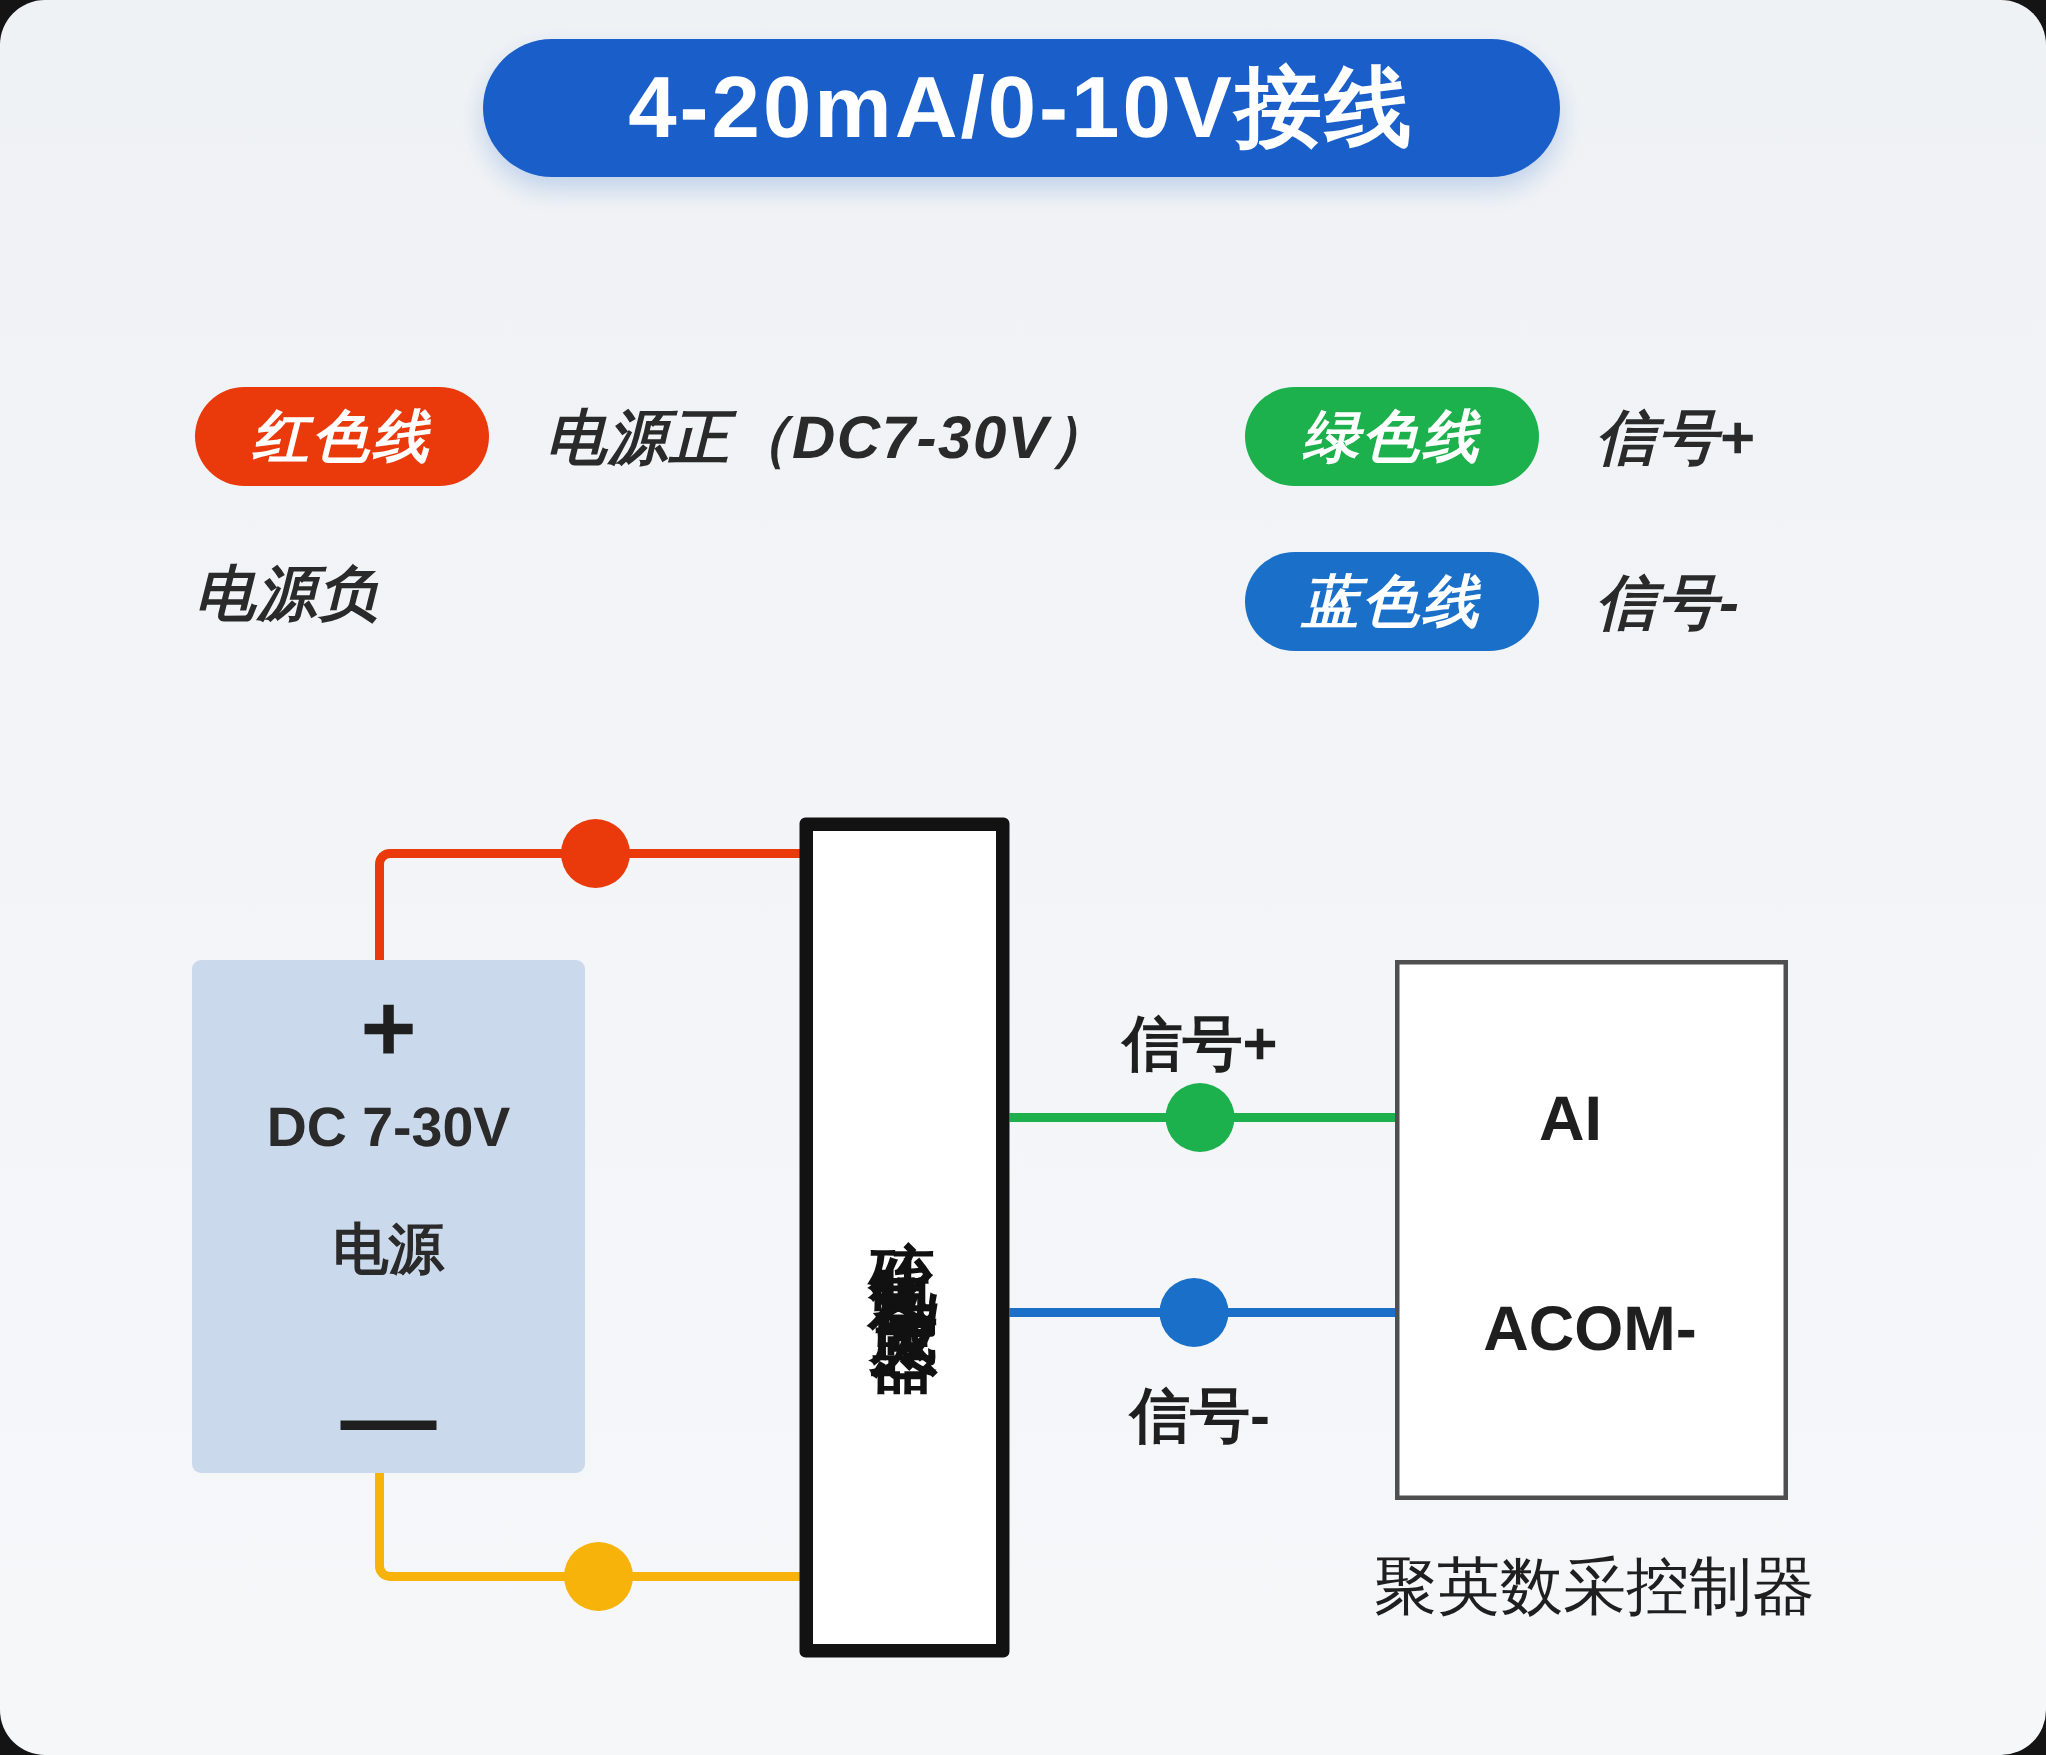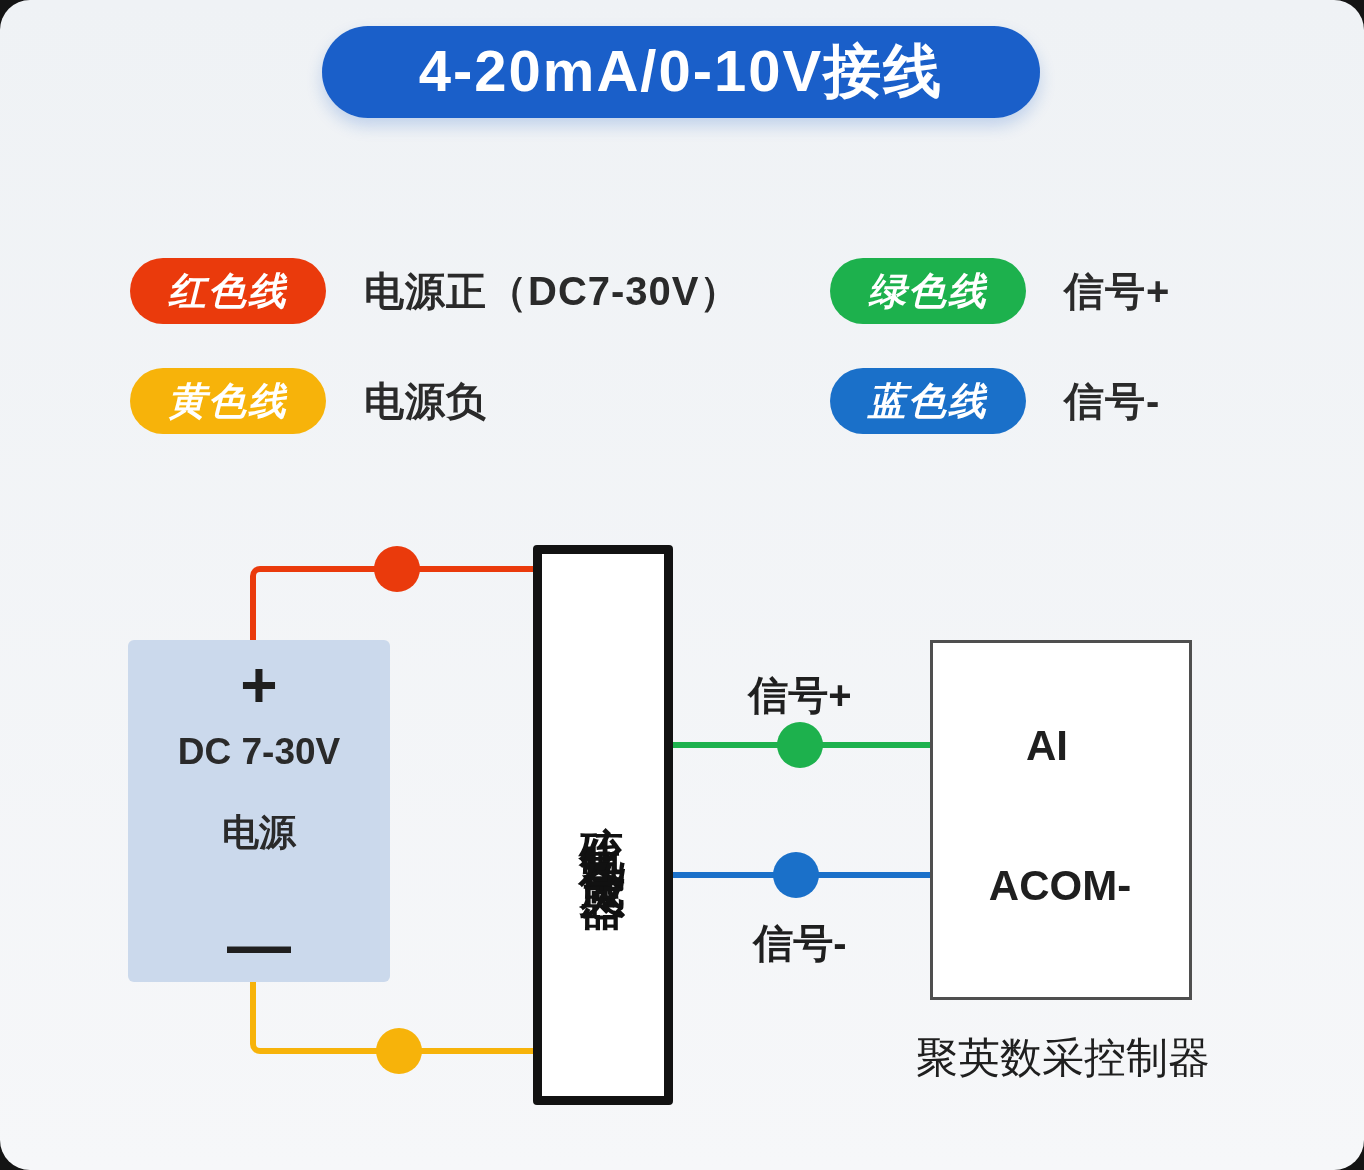--- a/index.html
+++ b/index.html
@@ -16,21 +16,21 @@
   .title-pill span{color:#ffffff;font-size:58px;font-weight:bold;letter-spacing:2px;}
 
   
   .legend-item{display:flex;align-items:center;gap:38px;}
   .pill{width:196px;height:66px;border-radius:33px;display:flex;align-items:center;justify-content:center;
         color:#ffffff;font-size:38px;font-weight:bold;letter-spacing:2px;font-style:italic;}
   .pill-red{background:#ea3a0c;}
   .pill-yellow{background:#f7b30a;}
   .pill-green{background:#1db14d;}
   .pill-blue{background:#1a70c9;}
-  .legend-desc{color:#2a2a2a;font-size:40px;font-weight:bold;letter-spacing:1px;}
+  .legend-desc{color:#2a2a2a;font-size:40px;font-weight:bold;letter-spacing:1px;font-style:italic;}
   .legend-red{left:130px;top:258px;}
   .legend-yellow{left:130px;top:368px;}
   .legend-green{left:830px;top:258px;}
   .legend-blue{left:830px;top:368px;}
 
   
   .power-box{left:128px;top:640px;width:262px;height:342px;background:#cbd9ec;border-radius:6px;}
   .power-plus{left:128px;top:648px;width:262px;text-align:center;font-size:64px;font-weight:bold;color:#1f1f1f;}
   .power-line1{left:128px;top:731px;width:262px;text-align:center;font-size:37px;font-weight:bold;color:#2a2a2a;}
   .power-line2{left:128px;top:808px;width:262px;text-align:center;font-size:37px;font-weight:bold;color:#2a2a2a;}
@@ -75,21 +75,20 @@
 
     <div class="abs title-pill">
       <span>4-20mA/0-10V接线</span>
     </div>
 
     <div class="abs legend-item legend-red">
       <div class="pill pill-red">红色线</div>
       <div class="legend-desc">电源正（DC7-30V）</div>
     </div>
     <div class="abs legend-item legend-yellow">
-      <div class="pill pill-yellow">黄色线</div>
       <div class="legend-desc">电源负</div>
     </div>
     <div class="abs legend-item legend-green">
       <div class="pill pill-green">绿色线</div>
       <div class="legend-desc">信号+</div>
     </div>
     <div class="abs legend-item legend-blue">
       <div class="pill pill-blue">蓝色线</div>
       <div class="legend-desc">信号-</div>
     </div>

